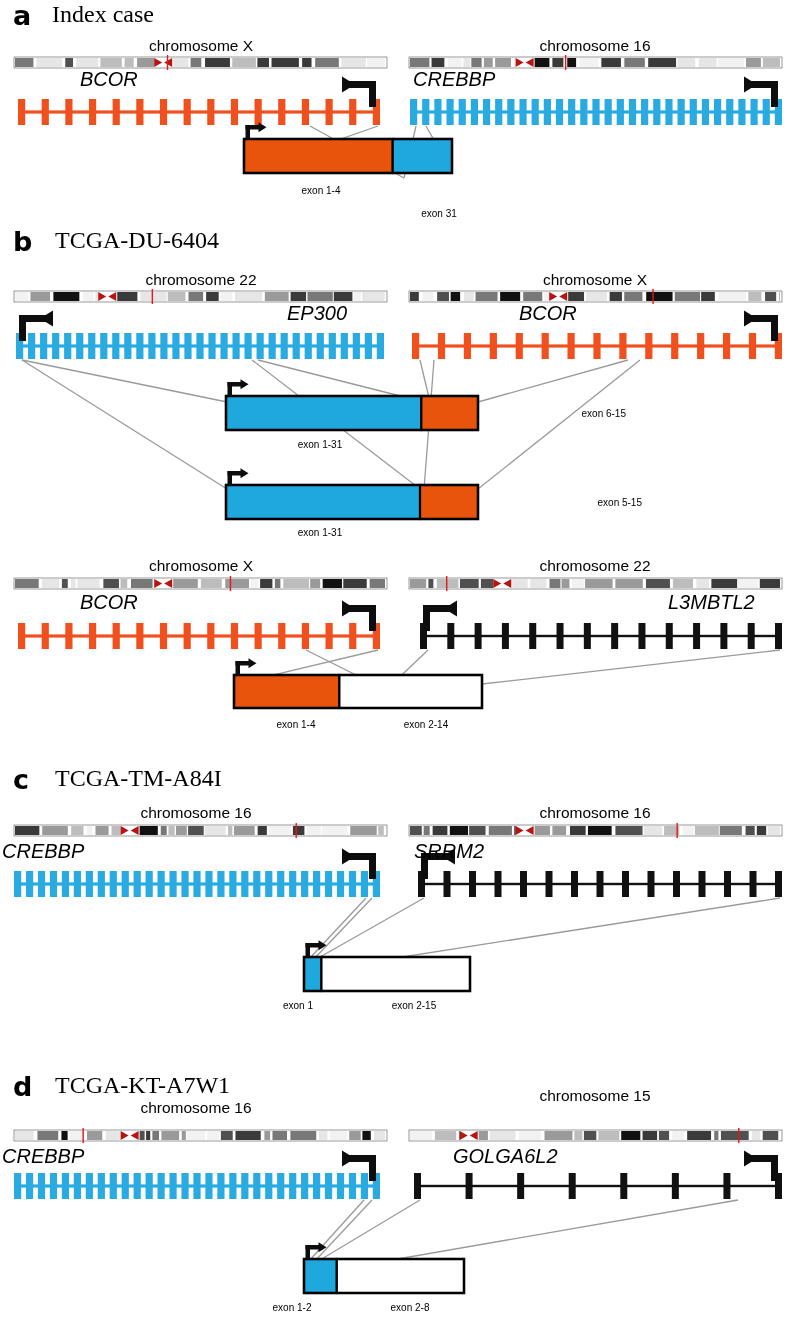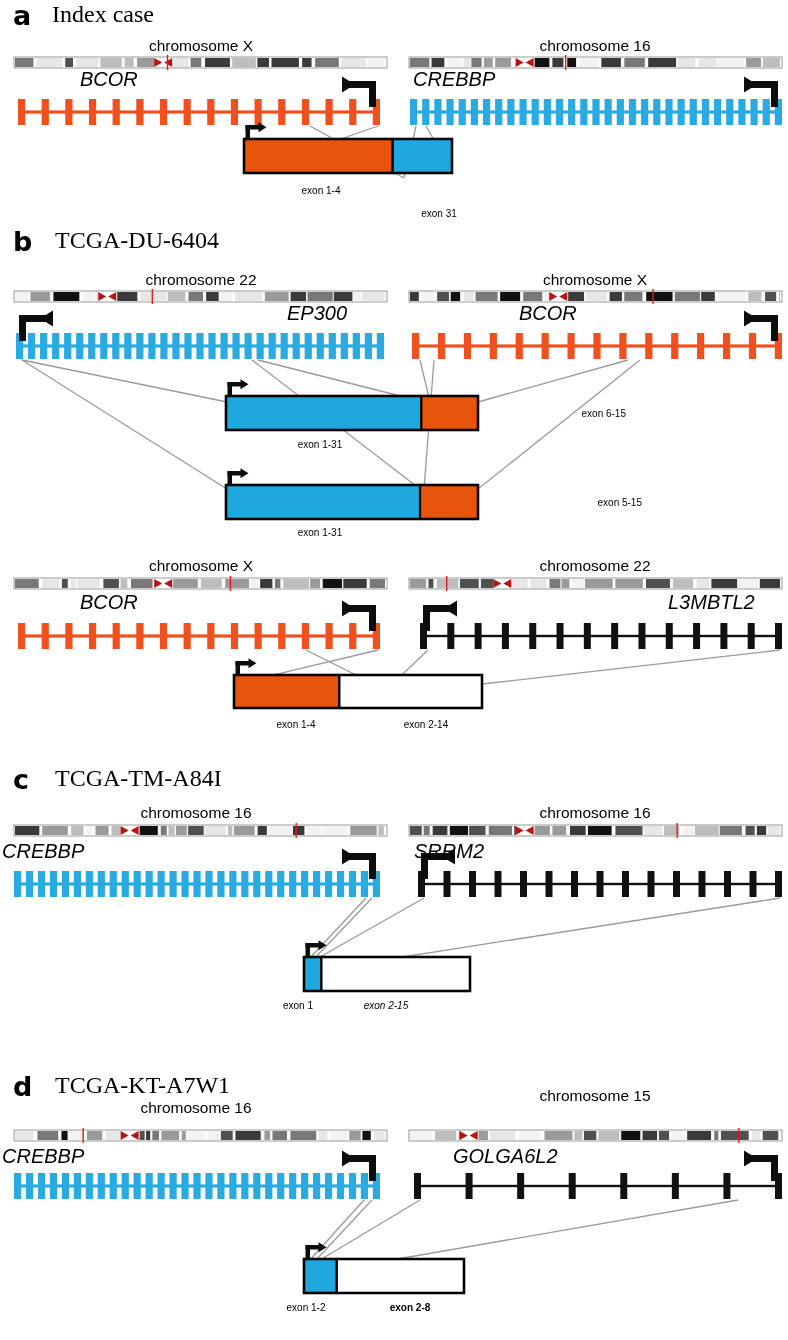--- a/index.html
+++ b/index.html
@@ -703,24 +703,24 @@
 <div class="exon-label" style="left:243px;top:716px;width:106px;">exon 1-4</div>
 <div class="exon-label" style="left:360px;top:716px;width:132px;">exon 2-14</div>
 
 <div class="panel-letter" style="left:13px;top:766px;">c</div>
 <div class="panel-title" style="left:55px;top:769px;">TCGA-TM-A84I</div>
 <div class="chr-label" style="left:101px;top:805px;width:190px;">chromosome 16</div>
 <div class="chr-label" style="left:500px;top:805px;width:190px;">chromosome 16</div>
 <div class="gene-label" style="left:2px;top:843px;">CREBBP</div>
 <div class="gene-label" style="left:414px;top:843px;">SRRM2</div>
 <div class="exon-label" style="left:256px;top:997px;width:84px;">exon 1</div>
-<div class="exon-label" style="left:322px;top:997px;width:128px;font-style:italic;">exon 2-15</div>
+<div class="exon-label" style="left:350px;top:997px;width:128px;">exon 2-15</div>
 
 <div class="panel-letter" style="left:13px;top:1073px;">d</div>
 <div class="panel-title" style="left:55px;top:1076px;">TCGA-KT-A7W1</div>
 <div class="chr-label" style="left:101px;top:1100px;width:190px;">chromosome 16</div>
 <div class="chr-label" style="left:500px;top:1088px;width:190px;">chromosome 15</div>
 <div class="gene-label" style="left:2px;top:1148px;">CREBBP</div>
 <div class="gene-label" style="left:453px;top:1148px;">GOLGA6L2</div>
-<div class="exon-label" style="left:254px;top:1299px;width:104px;">exon 1-2</div>
-<div class="exon-label" style="left:352px;top:1299px;width:116px;font-weight:bold;">exon 2-8</div>
+<div class="exon-label" style="left:240px;top:1299px;width:104px;">exon 1-2</div>
+<div class="exon-label" style="left:352px;top:1299px;width:116px;">exon 2-8</div>
 
 </div>
 
 </body></html>

